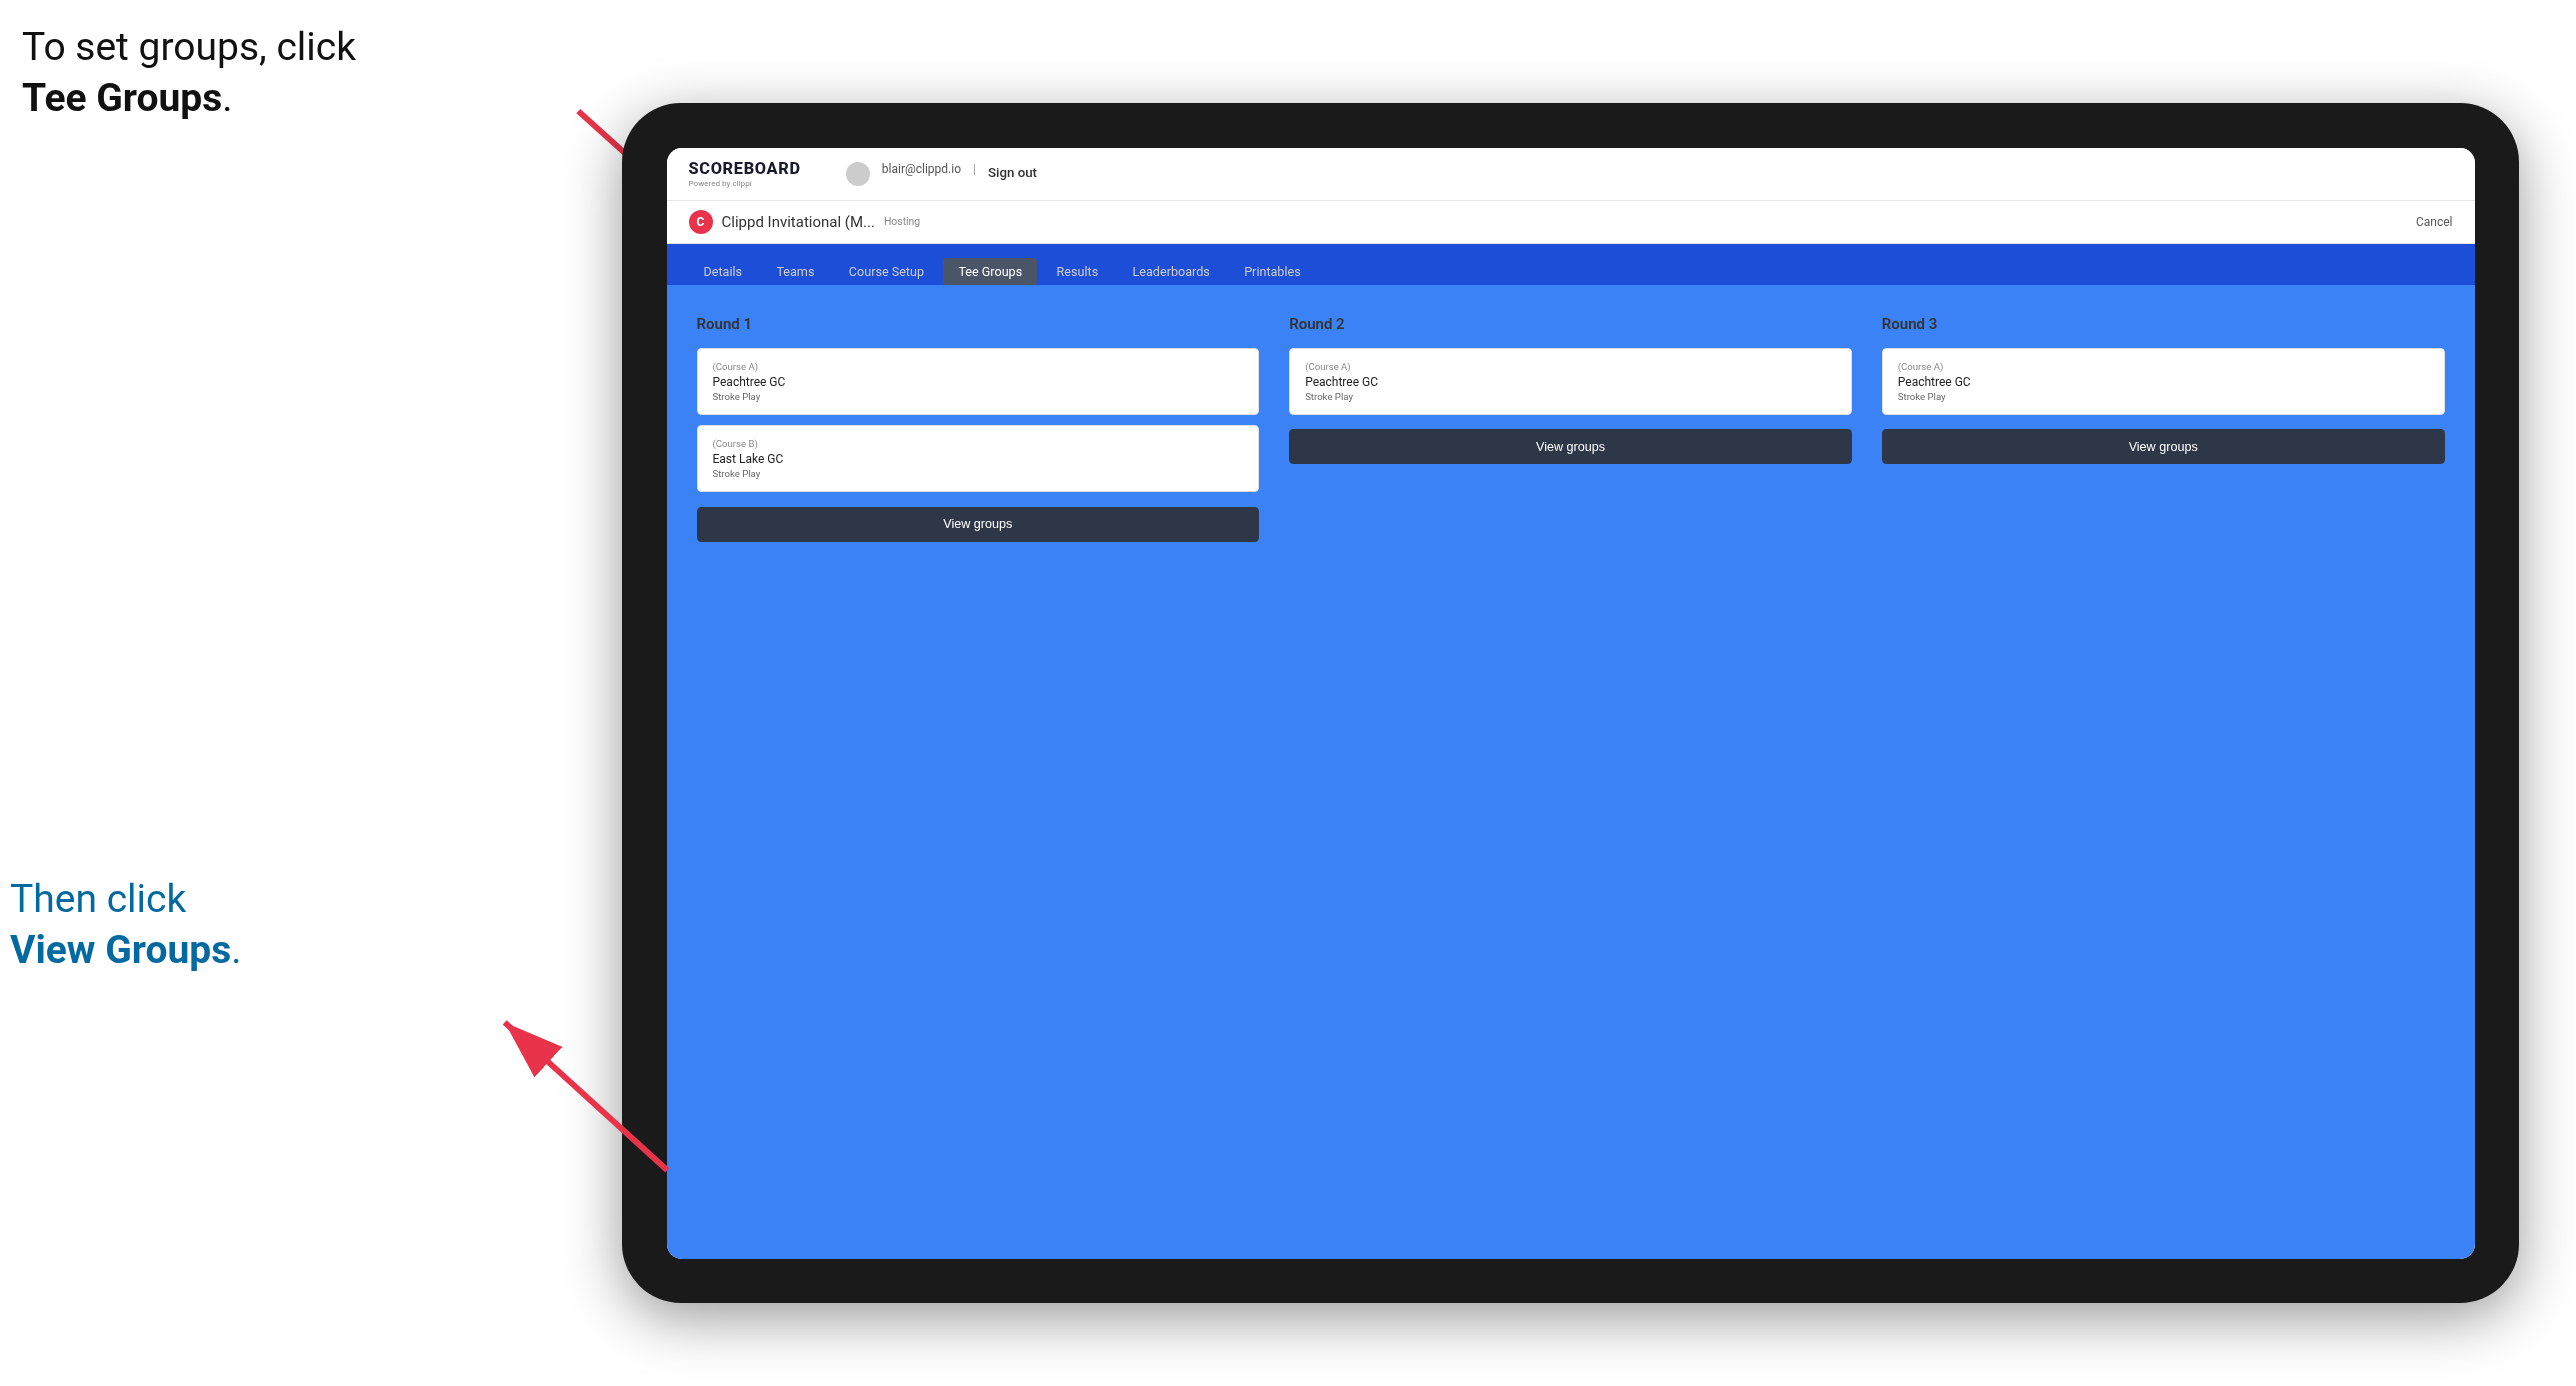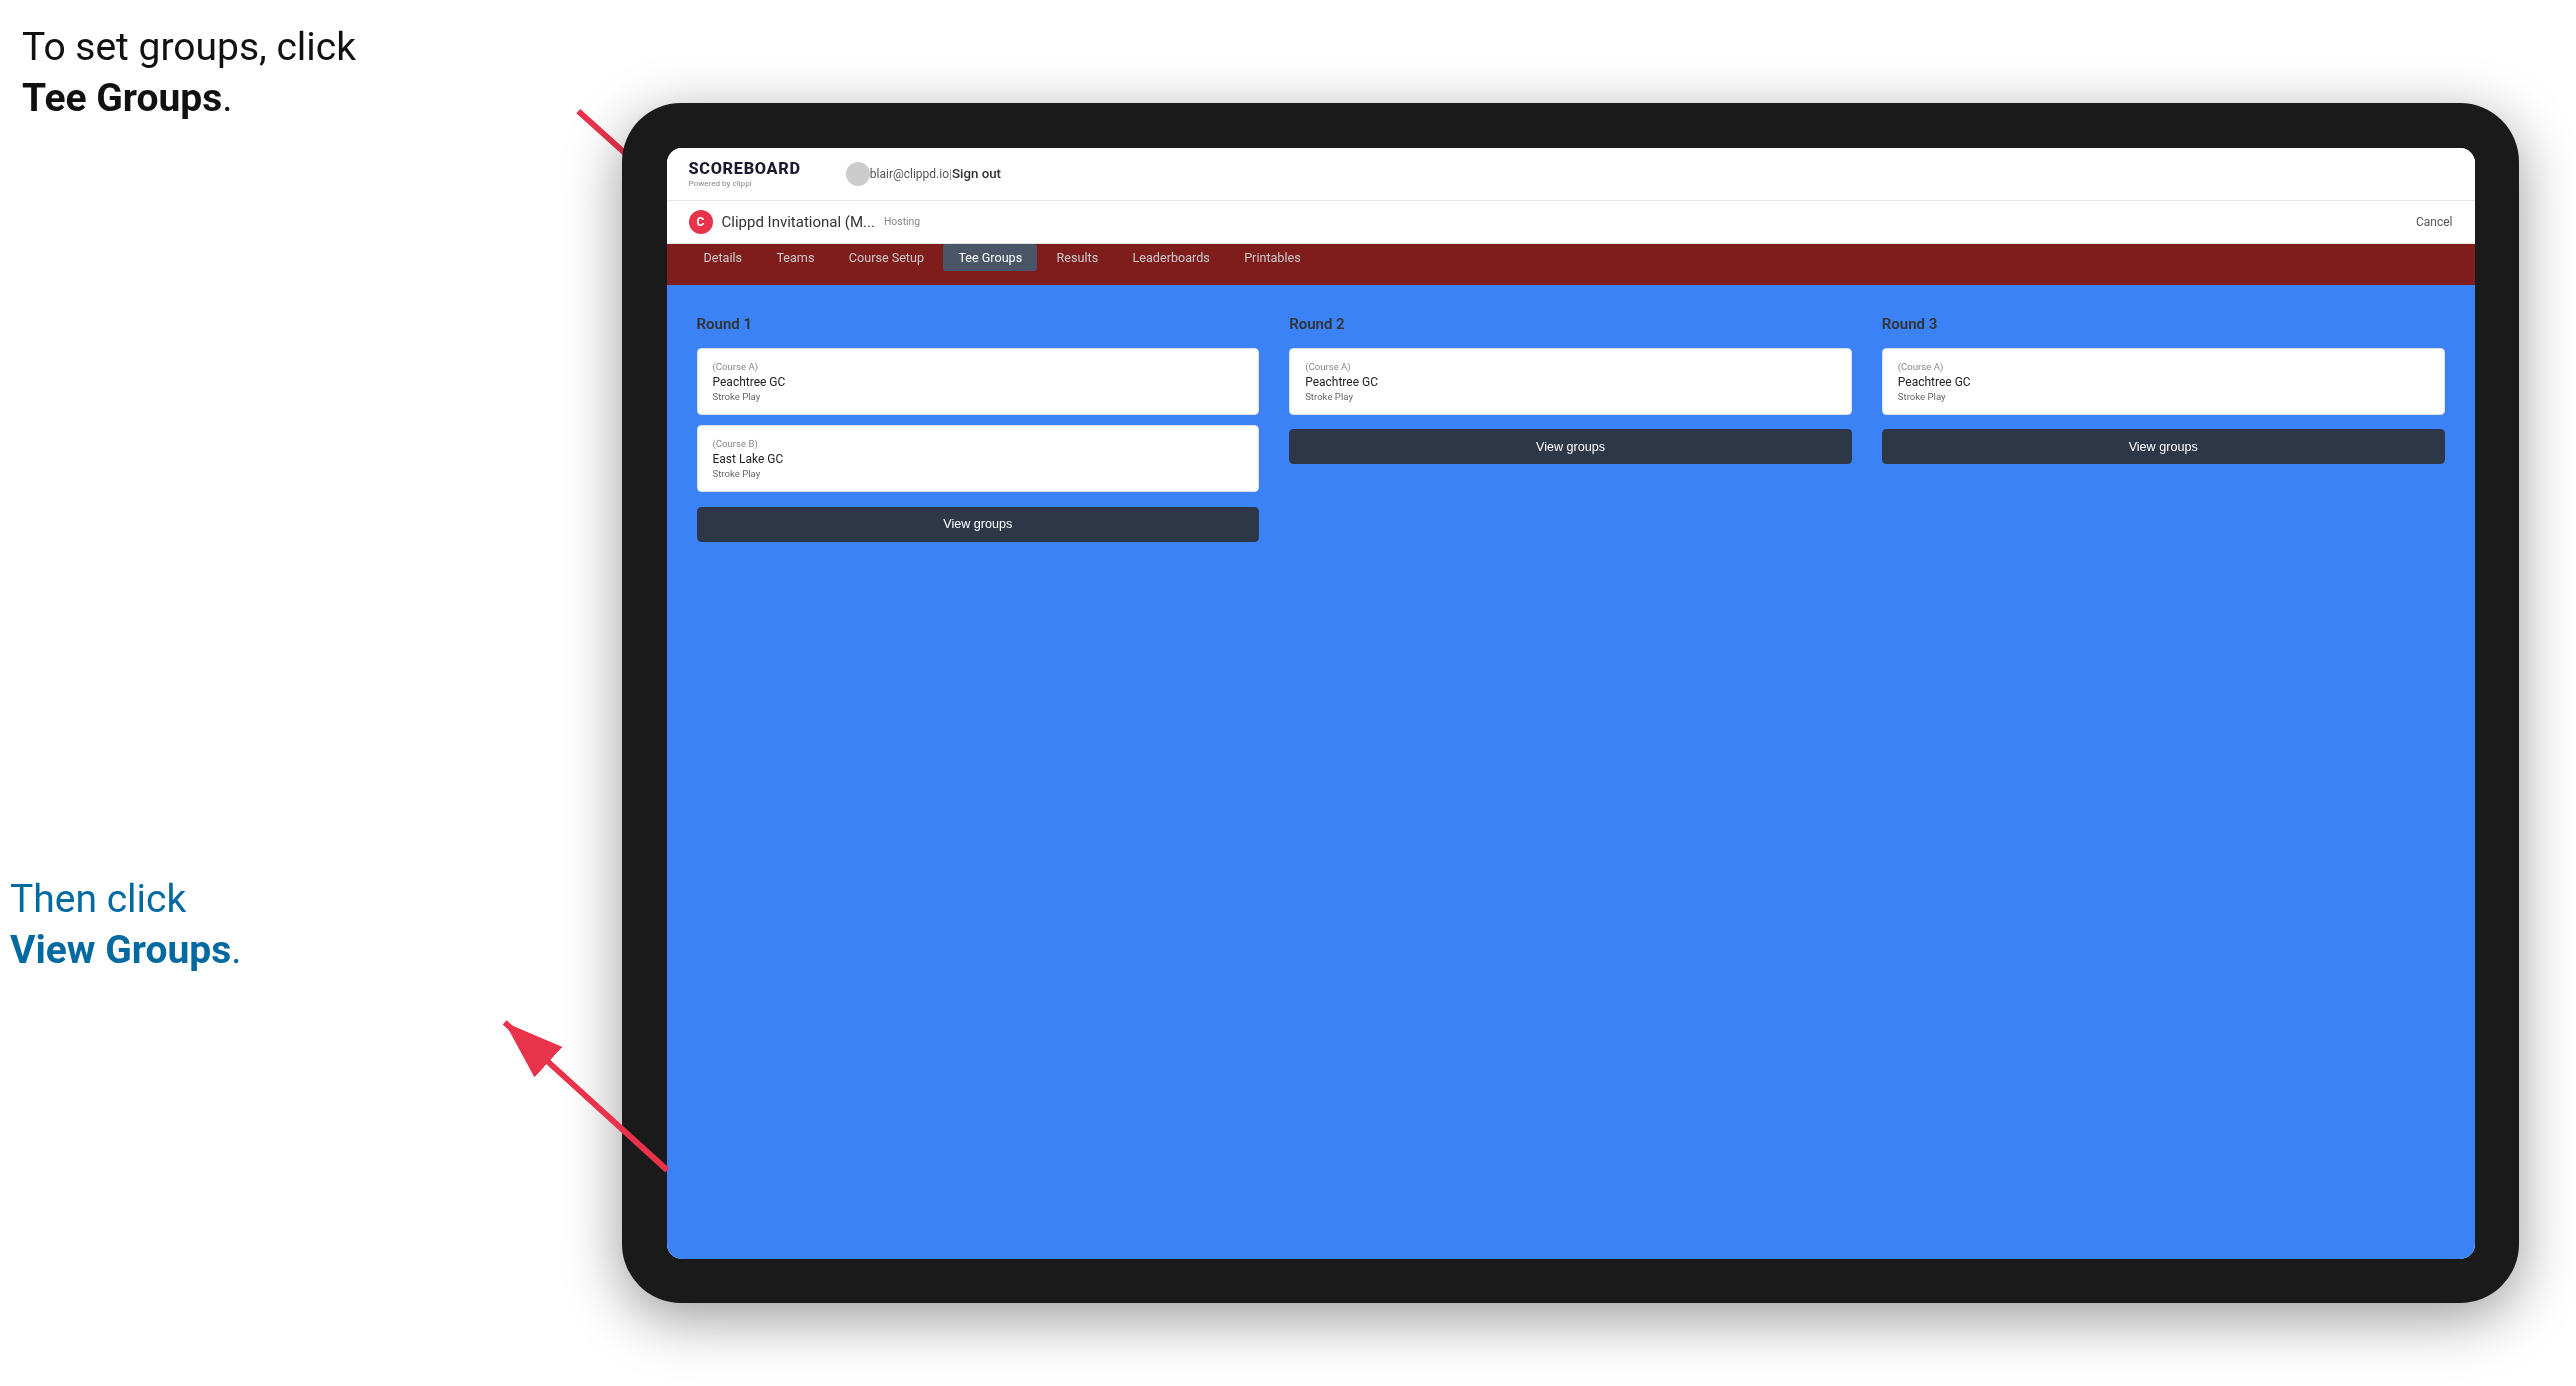--- a/index.html
+++ b/index.html
@@ -99,21 +99,22 @@
       font-size: 13.3px;
       color: #333;
       text-decoration: none;
       font-weight: 500;
       cursor: pointer;
       padding: 3px 0;
     }
 
     .nav-right {
       display: flex;
-      align-items: center;
+      align-items: flex-start;
+      gap: 12px;
       font-size: 12px;
       color: #555;
     }
 
     .user-avatar {
       width: 24px;
       height: 24px;
       border-radius: 50%;
       background: #ccc;
     }
@@ -159,24 +160,24 @@
     }
 
     .cancel-btn {
       font-size: 12px;
       color: #555;
       cursor: pointer;
     }
 
     
     .tabs-bar {
-      background: #7f1d1d;
+      background: #1d4ed8;
       height: 41px;
       display: flex;
-      align-items: flex-start;
+      align-items: flex-end;
       padding: 0 22px;
       gap: 4.4px;
     }
 
     .tab-item {
       padding: 6px 15px;
       font-size: 12.6px;
       color: #ccc;
       cursor: pointer;
       border-radius: 3px;

